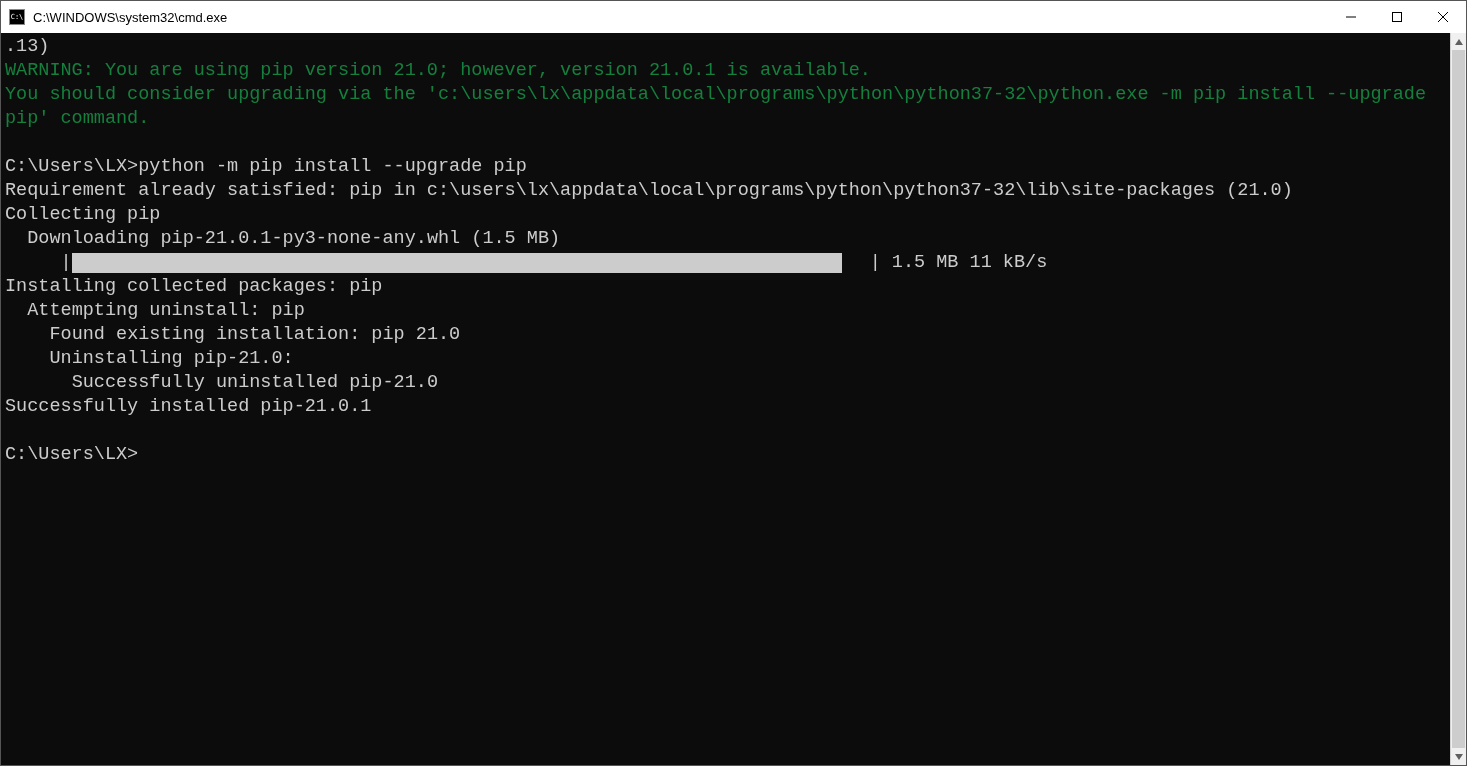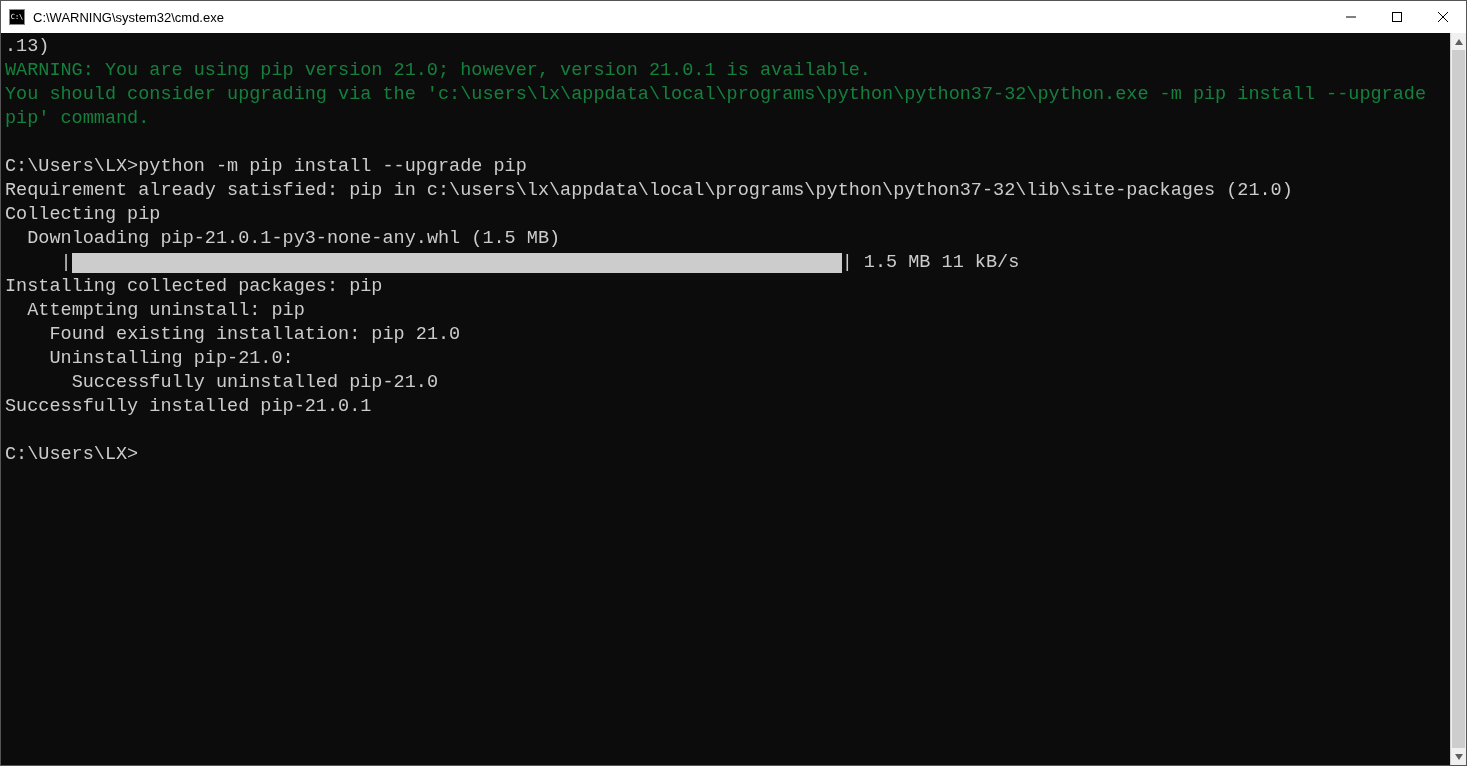--- a/index.html
+++ b/index.html
@@ -62,21 +62,21 @@
   .terminal .white  { color:#cccccc; }
 
   .progress-line { display:flex; align-items:center; }
   .progress-lead { white-space:pre; }
   .progress-bar {
     display:inline-block;
     height: 20px;
     background:#cccccc;
     vertical-align: middle;
   }
-  .progress-sep { white-space:pre; }
+  .progress-sep { white-space:pre;padding-left:28px; }
 
   
   .vscroll {
     width: 17px;
     background:#f0f0f0;
     display:flex; flex-direction:column;
     border-left:1px solid #d0d0d0;
   }
   .vscroll .arrow {
     height:17px;
@@ -96,21 +96,21 @@
 
   svg { display:block; }
 </style>
 </head>
 <body>
 
 <div class="window">
 
   <div class="titlebar">
     <span class="icon">C:\</span>
-    <span class="title">C:\WARNING\system32\cmd.exe</span>
+    <span class="title">C:\WINDOWS\system32\cmd.exe</span>
     <span class="spacer"></span>
     <div class="winbtn">
       <svg width="10" height="10" viewBox="0 0 10 10">
           <path d="M0 5 H10" stroke="#000" stroke-width="1"></path>
         </svg>
     </div>
     <div class="winbtn">
       <svg width="10" height="10" viewBox="0 0 10 10">
           <rect x="0.5" y="0.5" width="9" height="9" fill="none" stroke="#000" stroke-width="1"></rect>
         </svg>

